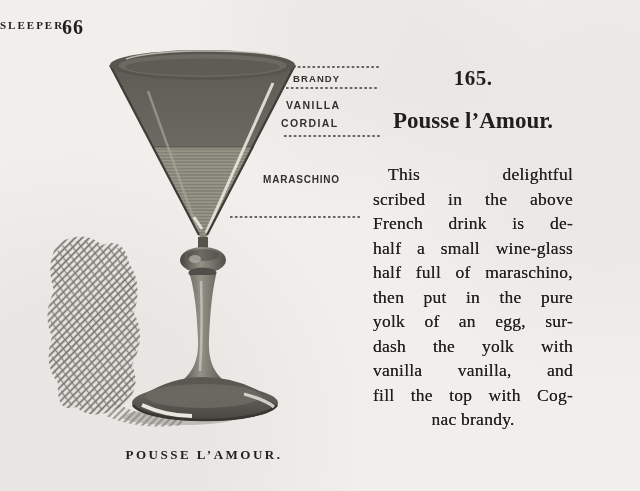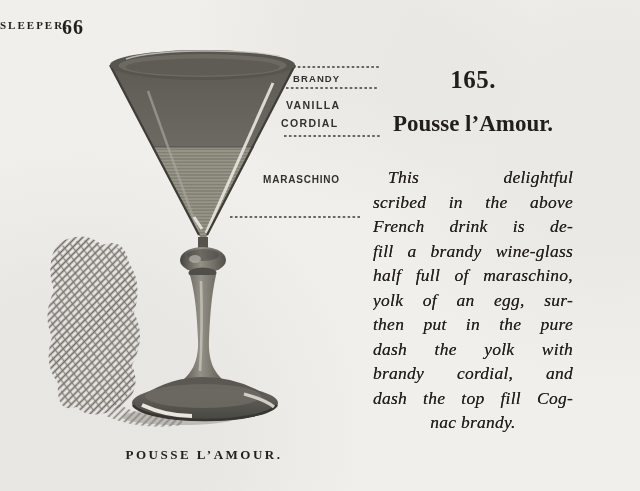--- a/index.html
+++ b/index.html
@@ -23,30 +23,30 @@
     font-size:11px;font-weight:bold;letter-spacing:2px;
   }
   .figure{position:absolute;left:30px;top:39px;width:350px;height:392px;}
   .caption{
     position:absolute;left:54px;top:447px;width:300px;text-align:center;
     font-size:13px;font-weight:bold;letter-spacing:2.5px;
     color:#23211e;
   }
   .recipe{position:absolute;left:373px;top:66px;width:200px;}
   .rnum{
-    text-align:center;font-size:25px;font-weight:bold;letter-spacing:.5px;
+    text-align:center;font-size:21px;font-weight:bold;letter-spacing:.5px;
     margin-bottom:17px;
   }
   .rtitle{
     text-align:center;font-size:23px;font-weight:bold;
     margin-bottom:28px;white-space:nowrap;
   }
   .rbody{width:200px;font-size:17.5px;letter-spacing:.25px;line-height:24.5px;
     text-shadow:0 0 .4px rgba(20,18,15,.8);}
-  .rbody .line{height:24.5px;overflow:hidden;text-align:justify;font-style:italic;}
+  .rbody .line{height:24.5px;overflow:hidden;text-align:justify;}
   .rbody .line::after{content:"";display:inline-block;width:100%;height:0;}
   .rbody .line.indent{text-indent:15px;}
   .rbody .line.nojust{text-align:center;}
   .rbody .line.nojust::after{content:none;}
   .glass-label{
     font-family:"Liberation Sans", sans-serif;
     font-weight:bold;fill:#33312d;
   }
   .dash{stroke:#3c3a36;stroke-width:1.6;stroke-dasharray:2.6 2.3;}
 </style>
@@ -146,24 +146,24 @@
 
   <div class="caption">POUSSE L’AMOUR.</div>
 
   <div class="recipe">
     <div class="rnum">165.</div>
     <div class="rtitle">Pousse l’Amour.</div>
     <div class="rbody">
       <div class="line indent">This delightful</div>
       <div class="line">scribed in the above</div>
       <div class="line">French drink is de-</div>
-      <div class="line">fill a brandy wine-glass</div>
+      <div class="line">half a small wine-glass</div>
       <div class="line">half full of maraschino,</div>
+      <div class="line">then put in the pure</div>
       <div class="line">yolk of an egg, sur-</div>
-      <div class="line">then put in the pure</div>
       <div class="line">dash the yolk with</div>
-      <div class="line">brandy cordial, and</div>
-      <div class="line">dash the top fill Cog-</div>
+      <div class="line">vanilla vanilla, and</div>
+      <div class="line">fill the top with Cog-</div>
       <div class="line nojust">nac brandy.</div>
     </div>
   </div>
 
 </div>
 
 </body></html>

